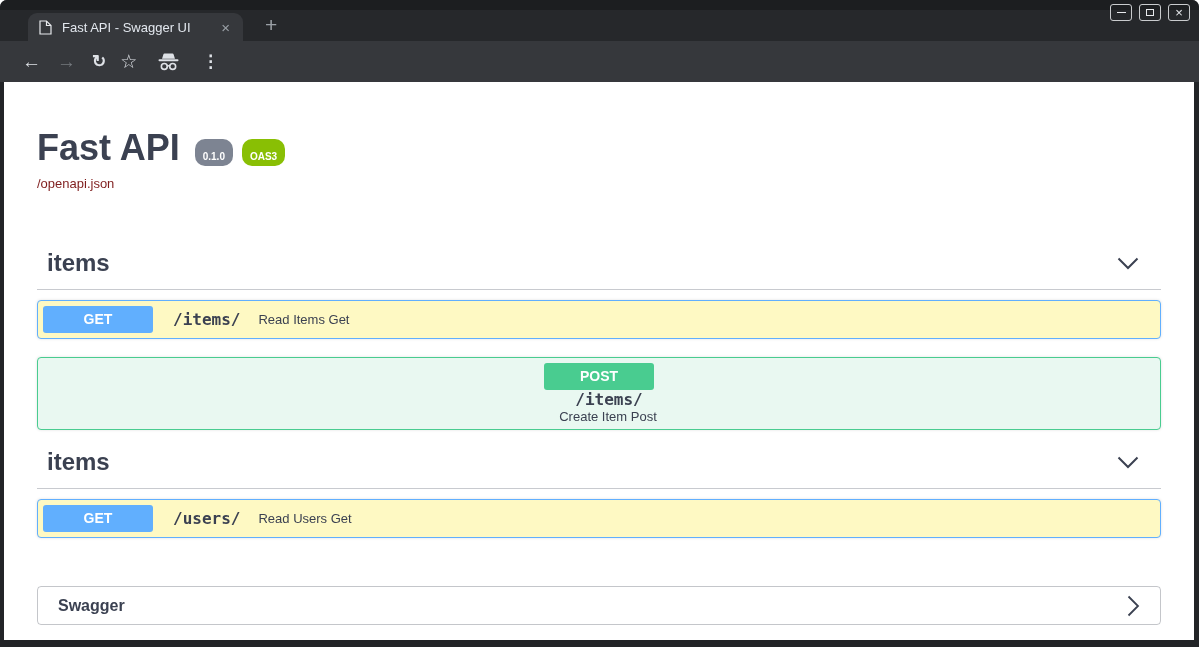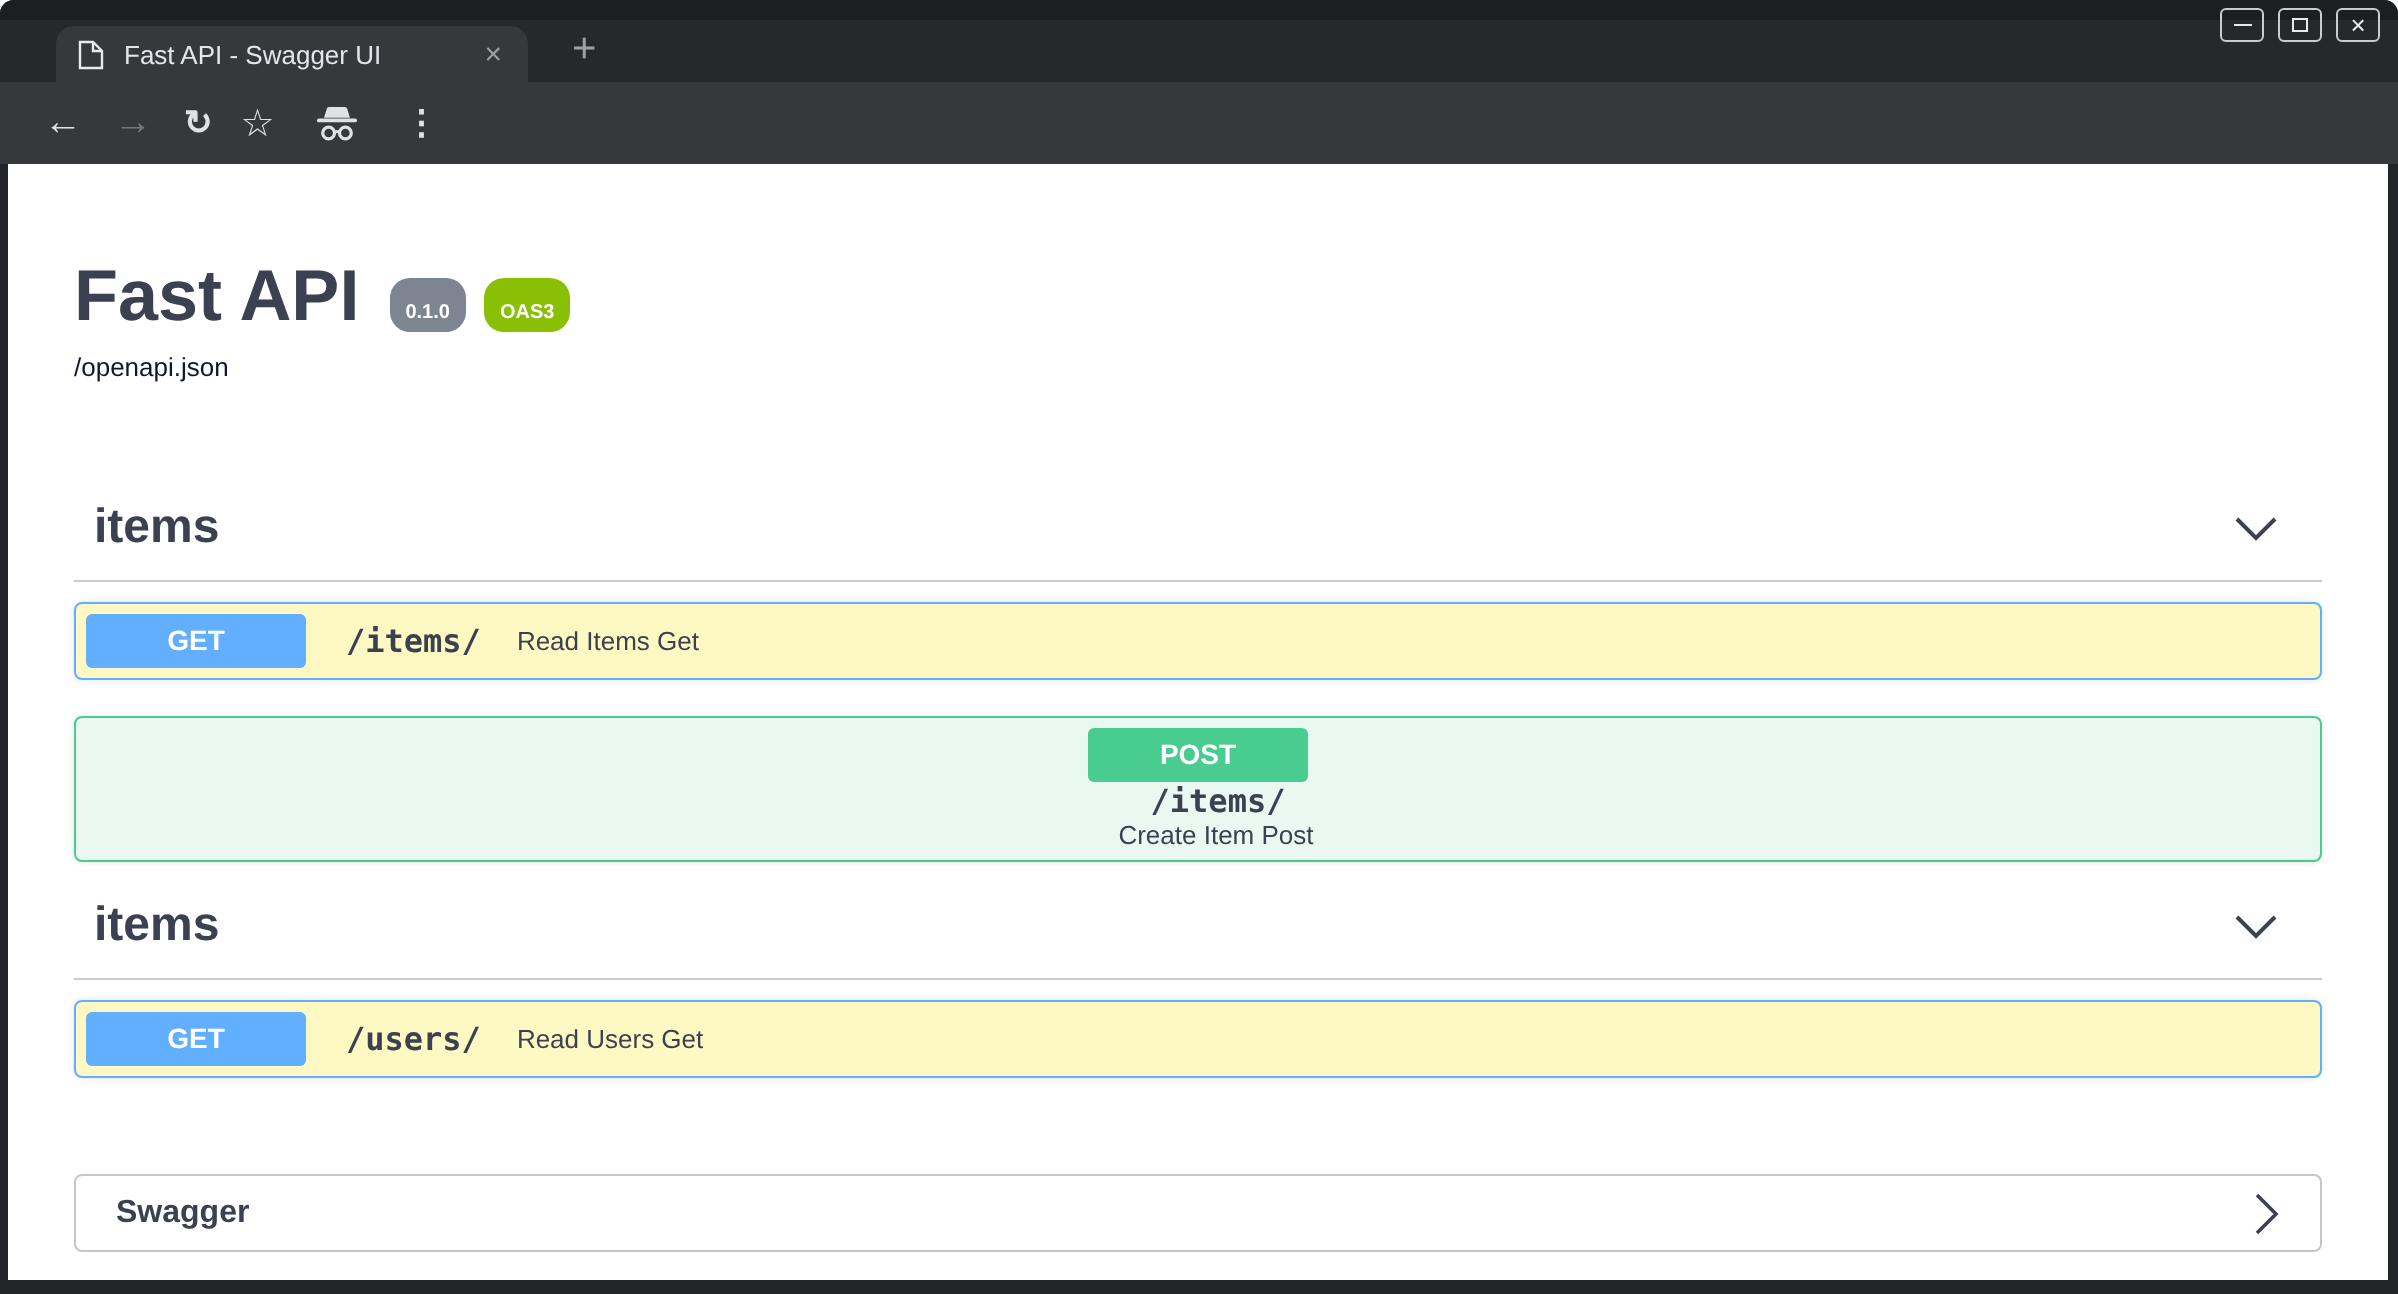--- a/index.html
+++ b/index.html
@@ -25,21 +25,21 @@
   .titlebar {
     height: 41px;
     flex: 0 0 41px;
     background: linear-gradient(#1c1e20 0, #1c1e20 10px, #26282b 10px);
     position: relative;
     display: flex;
     align-items: flex-end;
   }
   .tab {
     height: 28px;
-    width: 236px;
+    width: 215px;
     margin-left: 28px;
     background: #36383c;
     border-radius: 9px 9px 0 0;
     display: flex;
     align-items: center;
     padding: 0 10px 0 11px;
     cursor: default;
   }
   .tab-favicon { flex: 0 0 auto; display: flex; }
   .tab-title {
@@ -151,21 +151,21 @@
     border-radius: 10px;
     margin-top: 2px;
     line-height: 1;
   }
   .badge.version { background: #7d8492; margin-left: 10px; }
   .badge.oas { background: #89bf04; margin-left: 4px; }
   .spec-link {
     display: inline-block;
     margin-top: 10px;
     font-size: 13px;
-    color: #0f172a;
+    color: #7f1d1d;
     text-decoration: none;
   }
 
   .sections { margin: 57px 33px 0; }
   .tag-section { margin-bottom: 8px; }
   .tag-header {
     display: flex;
     align-items: center;
     justify-content: space-between;
     padding: 0 22px 12px 10px;

